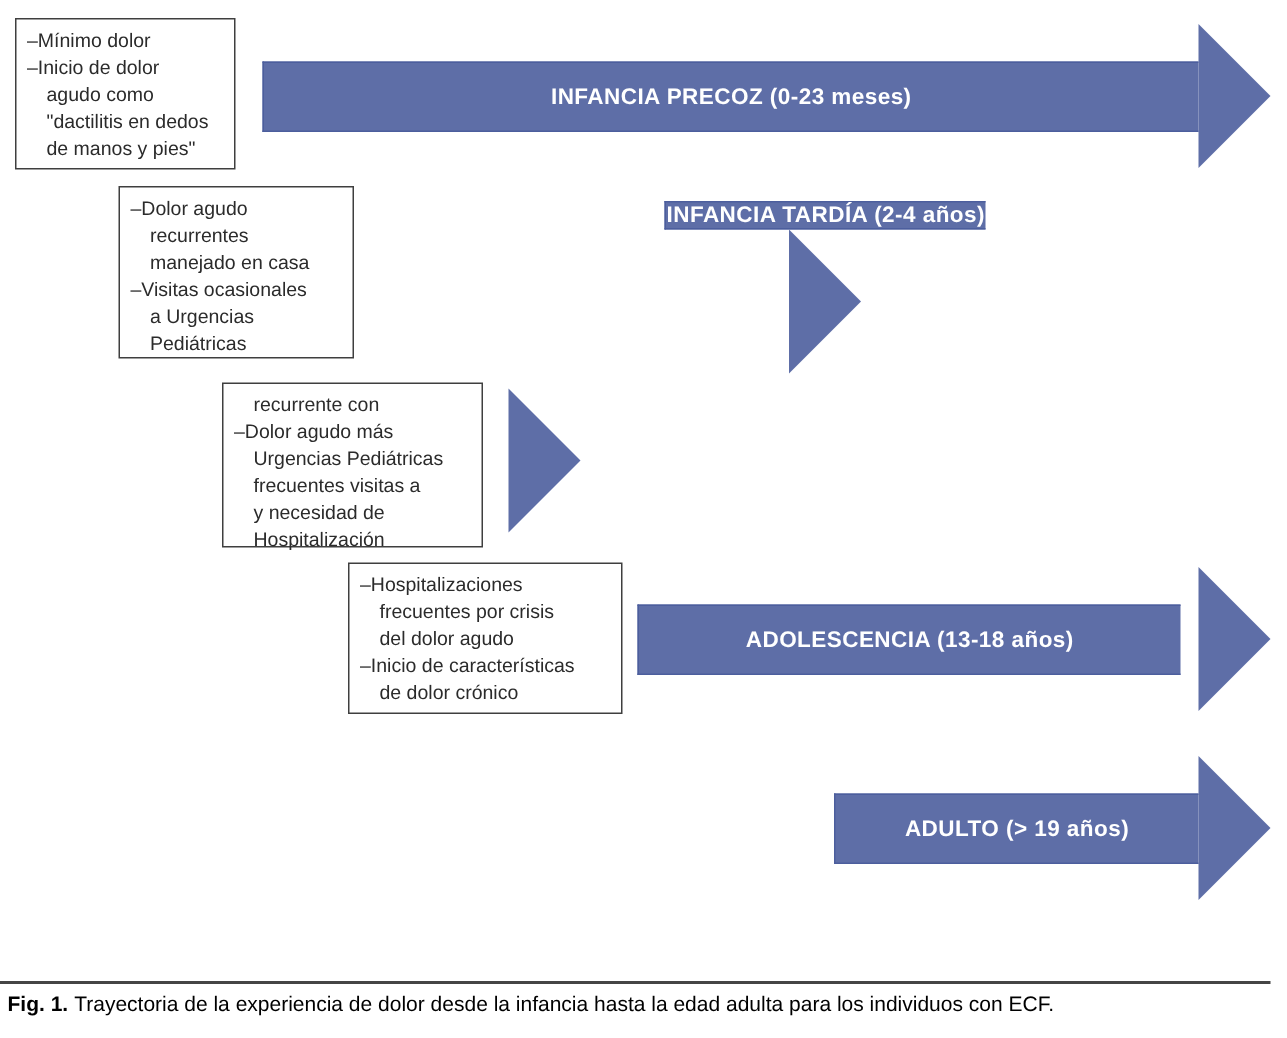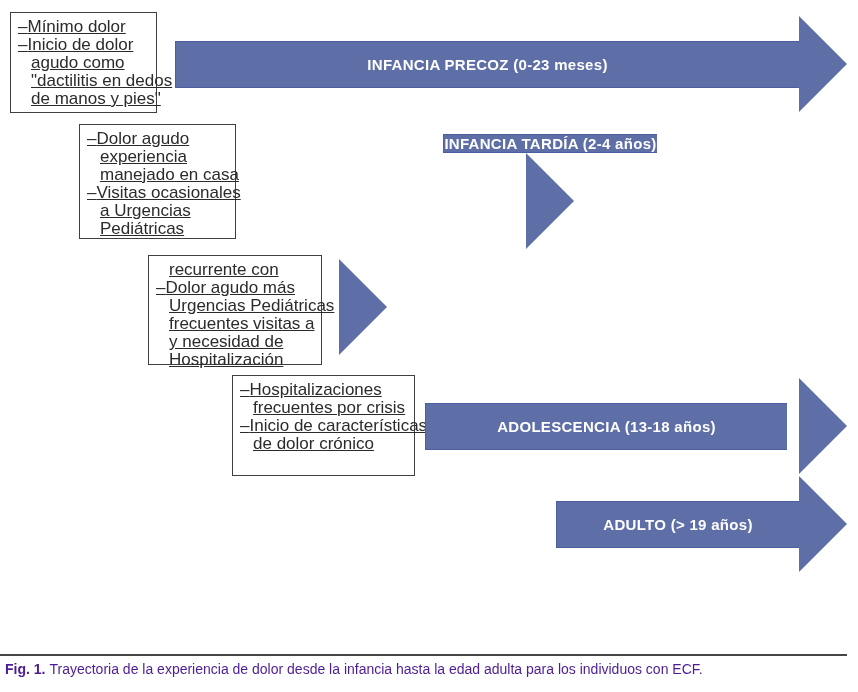--- a/index.html
+++ b/index.html
@@ -17,23 +17,22 @@
   }
 
   
   .note-box {
     position: absolute;
     box-sizing: border-box;
     border: 1.5px solid var(--boxBorder, #3f3f3f);
     background: #ffffff;
     padding: 5px 4px 0 7px;
     color: var(--ink, #2b2b2b);
-    font-size: 17px;
+    font-size: 13px;
     line-height: 18px;
-    text-decoration: underline;
   }
   .note-box .line {
     padding-left: 13px;
     white-space: nowrap;
   }
   .note-box .line.bullet {
     text-indent: -13px;
   }
   .note-box .line.bullet::before {
     content: "\2013 ";
@@ -76,38 +75,38 @@
   .box-1 { left: 10px;  top: 12px;  width: 147px; height: 101px; }
   .box-2 { left: 79px;  top: 124px; width: 157px; height: 115px; }
   .box-3 { left: 148px; top: 255px; width: 174px; height: 110px; }
   .box-4 { left: 232px; top: 375px; width: 183px; height: 101px; }
   .box-5 { left: 322px; top: 488px; width: 216px; height: 136px; }
 
   .arrow-1 { left: 175px; top: 16px;  width: 672px; }
   .arrow-2 { left: 253px; top: 134px; width: 594px; flex-direction: column; }
   .arrow-3 { left: 339px; top: 259px; width: 508px; }
   .arrow-4 { left: 425px; top: 378px; width: 422px; gap: 12px; }
-  .arrow-5 { left: 556px; top: 476px; width: 291px; justify-content: flex-end; }
+  .arrow-5 { left: 556px; top: 504px; width: 291px; justify-content: flex-end; }
 
   
   .caption-rule {
     position: absolute;
     left: 0;
     top: 654px;
     width: 847px;
     height: 2px;
     background: #454545;
   }
   .caption {
     position: absolute;
     left: 5px;
     top: 661px;
     margin: 0;
     font-size: 14px;
-    color: #4c1d95;
+    color: #000000;
     white-space: nowrap;
   }
   .caption .cap-label { font-weight: bold; margin-right: 4px; }
 </style>
 </head>
 <body>
 
 <div class="canvas">
 
   <div class="note-box box-1">
@@ -119,21 +118,21 @@
   </div>
   <div class="arrow arrow-1">
     <div class="arrow-body">
       <span class="arrow-label">INFANCIA PRECOZ (0-23 meses)</span>
     </div>
     <div class="arrow-head"></div>
   </div>
 
   <div class="note-box box-2">
     <div class="line bullet">Dolor agudo</div>
-    <div class="line cont">experiencia</div>
+    <div class="line cont">recurrentes</div>
     <div class="line cont">manejado en casa</div>
     <div class="line bullet">Visitas ocasionales</div>
     <div class="line cont">a Urgencias</div>
     <div class="line cont">Pediátricas</div>
   </div>
   <div class="arrow arrow-2">
     <div class="arrow-body">
       <span class="arrow-label">INFANCIA TARDÍA (2-4 años)</span>
     </div>
     <div class="arrow-head"></div>
@@ -147,20 +146,21 @@
     <div class="line cont">y necesidad de</div>
     <div class="line cont">Hospitalización</div>
   </div>
   <div class="arrow arrow-3">
     <div class="arrow-head"></div>
   </div>
 
   <div class="note-box box-4">
     <div class="line bullet">Hospitalizaciones</div>
     <div class="line cont">frecuentes por crisis</div>
+    <div class="line cont">del dolor agudo</div>
     <div class="line bullet">Inicio de características</div>
     <div class="line cont">de dolor crónico</div>
   </div>
   <div class="arrow arrow-4">
     <div class="arrow-body">
       <span class="arrow-label">ADOLESCENCIA (13-18 años)</span>
     </div>
     <div class="arrow-head"></div>
   </div>
 

